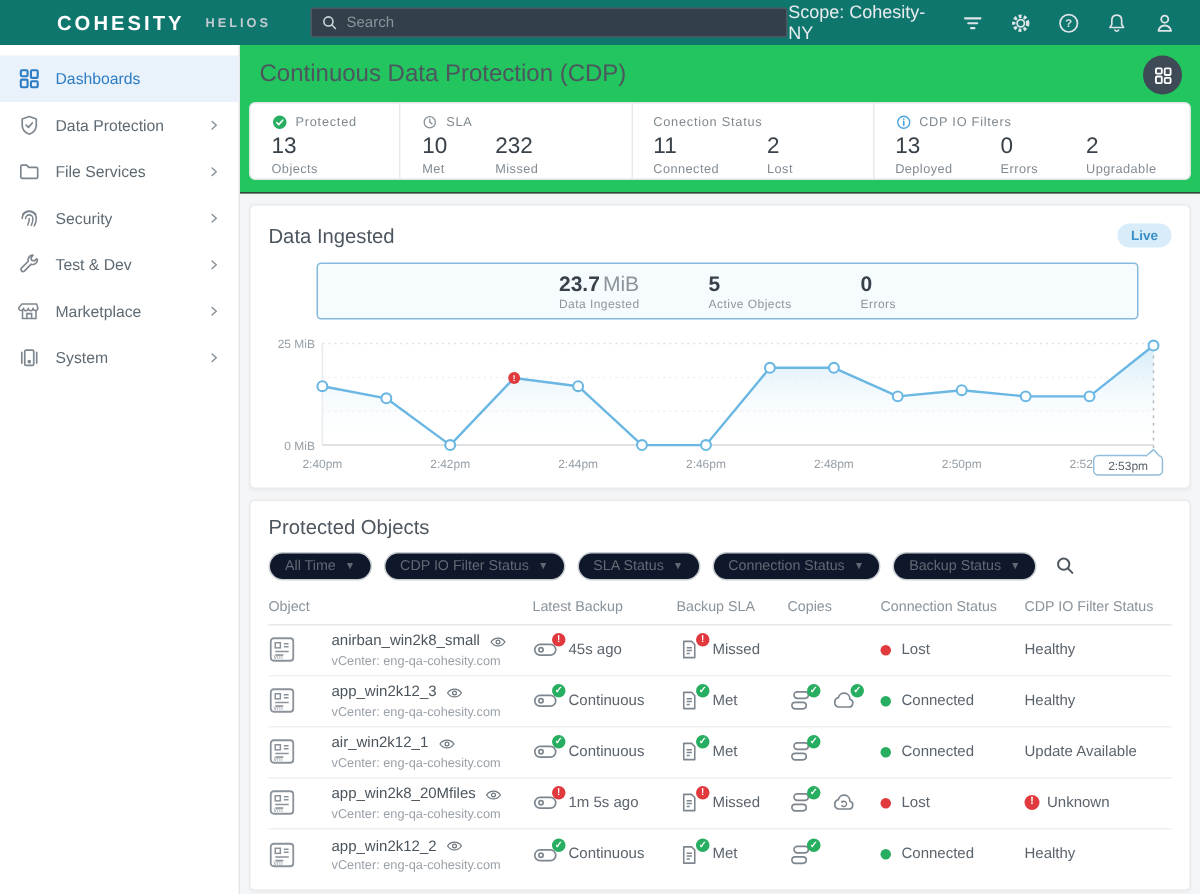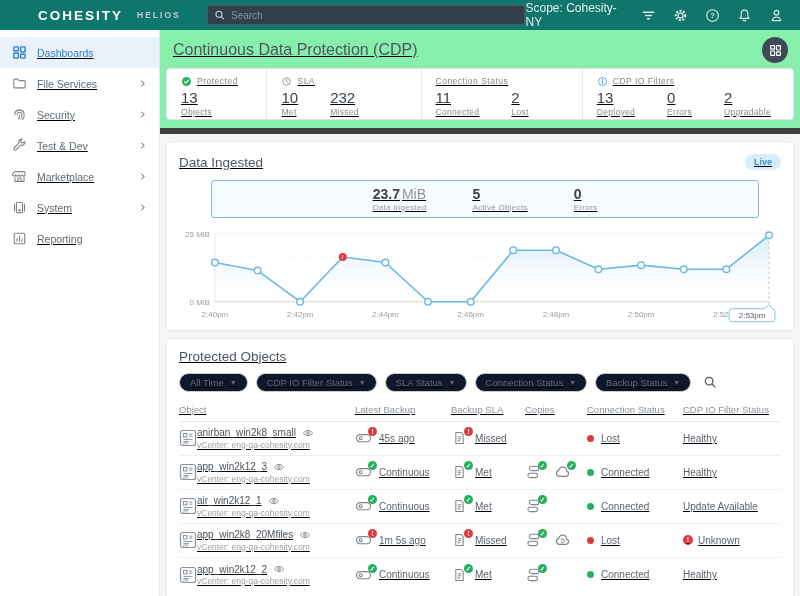--- a/index.html
+++ b/index.html
@@ -17,33 +17,33 @@
   .searchbox .ic { width:12px; height:12px; color:#cfd6db; }
   .searchbox input { background:transparent; border:0; outline:none; color:#cfd6db;
     font-size:10px; margin-left:6px; width:100%; font-family:"Liberation Sans",sans-serif; }
   .searchbox input::placeholder { color:#8a949d; }
   .top-right { margin-left:auto; display:flex; align-items:center; gap:17px; }
   .scope { color:#e8ecef; font-size:12px; cursor:default; }
   .tbi { width:15px; height:15px; color:#dfe4e8; display:inline-flex; }
   .ic svg, .tbi svg { width:100%; height:100%; display:block; }
 
   
-  .bodywrap { flex:1; display:flex; min-height:0;text-decoration:underline; }
+  .bodywrap { flex:1; display:flex; min-height:0; }
   .sidebar { width:160px; background:#fff; border-right:1px solid #e4e7e9; padding-top:7px; }
   .side-item { height:31px; display:flex; align-items:center; padding:0 12px; gap:10px;
     font-size:10.5px; color:#5f6a73; cursor:pointer; }
   .side-item .ic { width:15px; height:15px; color:#7d868e; flex:0 0 15px; }
   .side-item .chev { margin-left:auto; width:9px; height:9px; color:#8a939b; display:inline-flex; }
   .side-item.active { background:#e9f2fa; color:#2d7cc4; }
   .side-item.active .ic { color:#2d7cc4; }
 
   .main { flex:1; min-width:0; display:flex; flex-direction:column; }
 
   
-  .header-band { background:#86efac; border-bottom:6px solid #404040; padding:7px 6px 8px 6px; }
+  .header-band { background:#22c55e; border-bottom:1px solid #404040; padding:7px 6px 8px 6px; }
   .title-row { display:flex; align-items:center; padding:0 6px 0 7px; height:26px; }
   .page-title { font-size:16px; font-weight:400; color:#4d565f; }
   .round-btn { margin-left:auto; width:26px; height:26px; border-radius:50%; background:#3e4a55;
     border:0; display:flex; align-items:center; justify-content:center; cursor:pointer; }
   .round-btn .ic { width:13px; height:13px; color:#fff; }
 
   .stats-card { margin-top:5px; background:#fff; border:1px solid #dfe3e6; border-radius:4px;
     display:flex; height:52px; }
   .sgroup { padding:6px 14px 0 14px; }
   .sgroup + .sgroup { border-left:1px solid #e7eaec; }
@@ -77,21 +77,21 @@
   .pill { display:inline-flex; align-items:center; gap:6px; border:1px solid #c9ced2;
     border-radius:11px; padding:3px 10px; font-size:9.5px; color:#5f6a73; cursor:pointer; background:#0f172a; }
   .pill .caret { font-size:7px; color:#5f6a73; }
   .fsearch { width:14px; height:14px; color:#4d565f; margin-left:4px; display:inline-flex; cursor:pointer; }
   .fsearch svg{ width:100%; height:100%; }
 
   .tgrid { display:grid; grid-template-columns:176px 96px 74px 62px 96px 100px; align-items:center; }
   .thead { height:24px; border-bottom:1px solid #e5e8ea; font-size:9.5px; color:#8a939b; }
   .trow { height:34px; border-bottom:1px solid #eef0f1; font-size:10px; color:#5b646d; cursor:pointer; }
   .trow:last-child { border-bottom:0; }
-  .objcell { display:flex; align-items:center; gap:0; }
+  .objcell { display:flex; align-items:center; gap:24px; }
   .vmic { width:18px; height:18px; color:#8a939b; flex:0 0 18px; }
   .vmic svg { width:100%; height:100%; }
   .obj-name { font-size:10px; color:#4b545c; display:flex; align-items:center; gap:6px; }
   .obj-name .eye { width:12px; height:12px; color:#6d767e; display:inline-flex; }
   .obj-sub { font-size:8.5px; color:#9aa1a8; margin-top:1px; }
   .iw { position:relative; display:inline-flex; width:17px; height:14px; color:#7d868e;
     margin-right:7px; vertical-align:middle; }
   .iw svg { width:100%; height:100%; }
   .bdg { position:absolute; top:-4px; right:-5px; width:9px; height:9px; border-radius:50%;
     color:#fff; font-size:6.5px; line-height:9px; text-align:center; font-style:normal; font-weight:700; }
@@ -167,20 +167,34 @@
               <rect x="9.2" y="2" width="4.8" height="5.4" rx=".8"></rect>
               <rect x="9.2" y="9.8" width="4.8" height="4.2" rx=".8"></rect>
             </svg>
           </span>
     <span>Dashboards</span>
 
   </div>
   <div class="side-item">
     <span class="ic">
             <svg viewBox="0 0 16 16" fill="none" stroke="currentColor" stroke-width="1.2">
+              <path d="M8 1.8 13 3.6v4.2c0 3.4-2.2 5.6-5 6.6-2.8-1-5-3.2-5-6.6V3.6z" stroke-linejoin="round"></path>
+              <path d="M5.8 7.9l1.6 1.6 2.8-3.1" stroke-linecap="round" stroke-linejoin="round"></path>
+            </svg>
+          </span>
+    <span>Data Protection</span>
+    <span class="chev">
+            <svg viewBox="0 0 16 16" fill="none" stroke="currentColor" stroke-width="1.8" stroke-linecap="round" stroke-linejoin="round">
+              <path d="M6 3.5 11 8l-5 4.5"></path>
+            </svg>
+          </span>
+  </div>
+  <div class="side-item">
+    <span class="ic">
+            <svg viewBox="0 0 16 16" fill="none" stroke="currentColor" stroke-width="1.2">
               <path d="M2 4.3c0-.5.4-1 1-1h3.2l1.4 1.6H13c.6 0 1 .5 1 1v5.8c0 .6-.4 1-1 1H3c-.6 0-1-.4-1-1z" stroke-linejoin="round"></path>
             </svg>
           </span>
     <span>File Services</span>
     <span class="chev">
             <svg viewBox="0 0 16 16" fill="none" stroke="currentColor" stroke-width="1.8" stroke-linecap="round" stroke-linejoin="round">
               <path d="M6 3.5 11 8l-5 4.5"></path>
             </svg>
           </span>
   </div>
@@ -234,30 +248,20 @@
               <path d="M2.7 4.2v7.6M13.3 4.2v7.6" stroke-linecap="round"></path>
               <circle cx="8" cy="10.8" r=".7" fill="currentColor"></circle>
             </svg>
           </span>
     <span>System</span>
     <span class="chev">
             <svg viewBox="0 0 16 16" fill="none" stroke="currentColor" stroke-width="1.8" stroke-linecap="round" stroke-linejoin="round">
               <path d="M6 3.5 11 8l-5 4.5"></path>
             </svg>
           </span>
-  </div>
-  <div class="side-item">
-    <span class="ic">
-            <svg viewBox="0 0 16 16" fill="none" stroke="currentColor" stroke-width="1.2">
-              <rect x="2.4" y="2.4" width="11.2" height="11.2" rx="1.4"></rect>
-              <path d="M5.4 10.8V7.8M8 10.8V5.2M10.6 10.8V8.6" stroke-linecap="round"></path>
-            </svg>
-          </span>
-    <span>Reporting</span>
-
   </div>
       </nav>
 
     <main class="main">
       <div class="header-band">
         <div class="title-row">
           <h1 class="page-title">Continuous Data Protection (CDP)</h1>
           <button class="round-btn">
             <span class="ic" id="rb-ic">
                 <svg viewBox="0 0 16 16" fill="none" stroke="currentColor" stroke-width="1.5">

